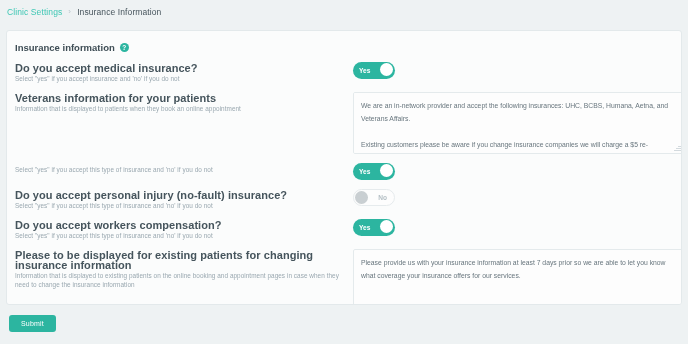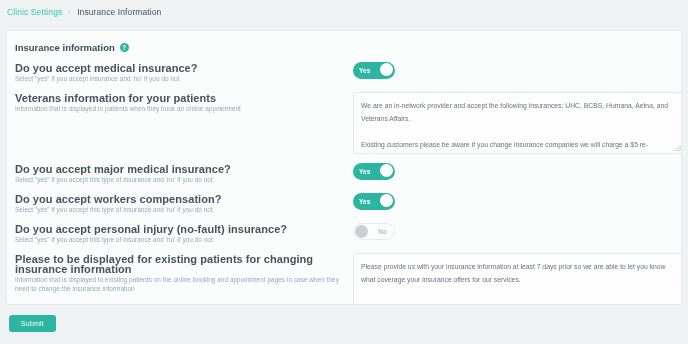--- a/index.html
+++ b/index.html
@@ -201,59 +201,58 @@
             <i></i>
             <i></i>
             <i></i>
           </span>
       </div>
     </div>
   </div>
 
   <div class="row">
     <div class="row-label">
-      <div class="q-title">Do you accept major medical insurance?</div>
       <div class="q-sub">Select "yes" if you accept this type of insurance and 'no' if you do not</div>
     </div>
     <div class="row-ctl">
       <div class="toggle on">
         <span class="tg-text">Yes</span>
         <span class="knob"></span>
       </div>
     </div>
   </div>
 
   <div class="row">
     <div class="row-label">
+      <div class="q-title">Do you accept personal injury (no-fault) insurance?</div>
+      <div class="q-sub">Select "yes" if you accept this type of insurance and 'no' if you do not</div>
+    </div>
+    <div class="row-ctl">
+      <div class="toggle off">
+        <span class="tg-text">No</span>
+        <span class="knob"></span>
+      </div>
+    </div>
+  </div>
+
+  <div class="row">
+    <div class="row-label">
       <div class="q-title">Do you accept workers compensation?</div>
       <div class="q-sub">Select "yes" if you accept this type of insurance and 'no' if you do not</div>
     </div>
     <div class="row-ctl">
       <div class="toggle on">
         <span class="tg-text">Yes</span>
         <span class="knob"></span>
       </div>
     </div>
   </div>
 
   <div class="row">
     <div class="row-label">
-      <div class="q-title">Do you accept personal injury (no-fault) insurance?</div>
-      <div class="q-sub">Select "yes" if you accept this type of insurance and 'no' if you do not</div>
-    </div>
-    <div class="row-ctl">
-      <div class="toggle off">
-        <span class="tg-text">No</span>
-        <span class="knob"></span>
-      </div>
-    </div>
-  </div>
-
-  <div class="row">
-    <div class="row-label">
       <div class="q-title">Please to be displayed for existing patients for changing insurance information</div>
       <div class="q-sub">Information that is displayed to existing patients on the online booking and appointment pages in case when they need to change the insurance information</div>
     </div>
     <div class="row-ctl">
       <div class="ta-wrap">
         <textarea class="ta ta-2" placeholder="" style="">Please provide us with your insurance information at least 7 days prior so we are able to let you know what coverage your insurance offers for our services.</textarea>
 
       </div>
     </div>
   </div>

